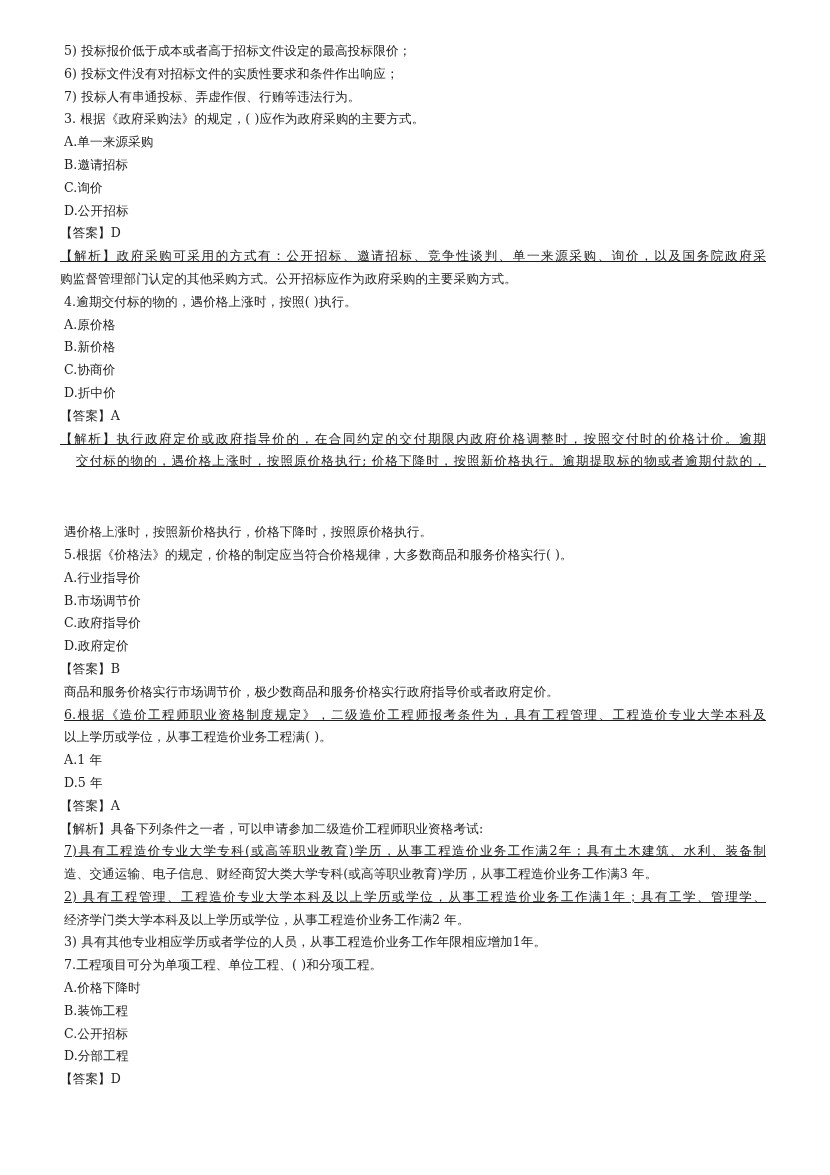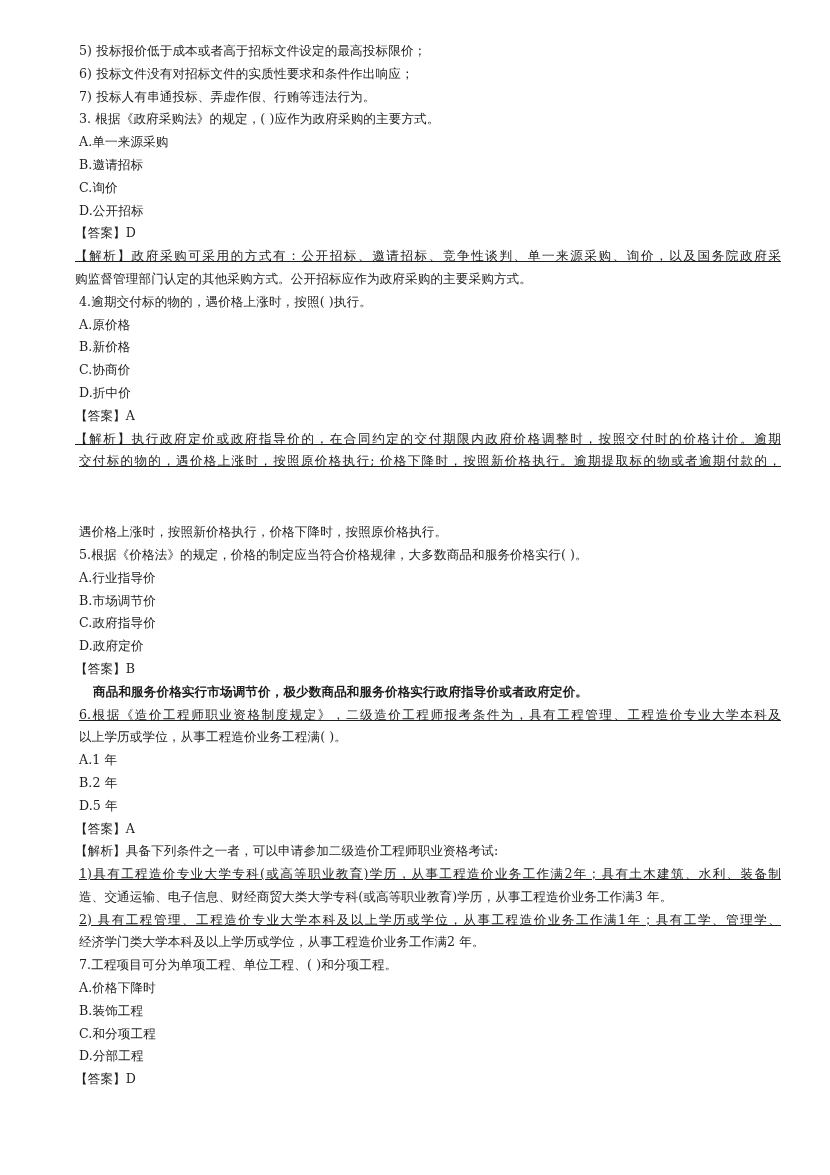--- a/index.html
+++ b/index.html
@@ -10,21 +10,21 @@
     body {
       width: 830px;
       height: 1175px;
       position: relative;
       overflow: hidden;
       font-family: "DejaVu Serif", "Liberation Serif", serif;
       color: #1e1e1e;
     }
     .page {
       position: absolute;
-      left: 79px;
+      left: 64px;
       top: 40px;
       width: 702px;
     }
     .line {
       font-size: 12.6px;
       line-height: 22.8px;
       height: 22.8px;
       white-space: nowrap;
       overflow: visible;
       letter-spacing: 0.1px;
@@ -64,59 +64,59 @@
 
   <div>
     <div class="line">4.逾期交付标的物的，遇价格上涨时，按照( )执行。</div>
     <div class="line">A.原价格</div>
     <div class="line">B.新价格</div>
     <div class="line">C.协商价</div>
     <div class="line">D.折中价</div>
     <div class="line answer">【答案】A</div>
     <div class="para answer">
       <div class="line">【解析】执行政府定价或政府指导价的，在合同约定的交付期限内政府价格调整时，按照交付时的价格计价。逾期</div>
-      <div class="line" style="margin-left:4px;">交付标的物的，遇价格上涨时，按照原价格执行; 价格下降时，按照新价格执行。逾期提取标的物或者逾期付款的，</div>
+      <div class="line" style="margin-left:16px;">交付标的物的，遇价格上涨时，按照原价格执行; 价格下降时，按照新价格执行。逾期提取标的物或者逾期付款的，</div>
       <div class="line" style="margin-left:4px;margin-top:48px;">遇价格上涨时，按照新价格执行，价格下降时，按照原价格执行。</div>
     </div>
   </div>
 
   <div>
     <div class="line">5.根据《价格法》的规定，价格的制定应当符合价格规律，大多数商品和服务价格实行( )。</div>
     <div class="line">A.行业指导价</div>
     <div class="line">B.市场调节价</div>
     <div class="line">C.政府指导价</div>
     <div class="line">D.政府定价</div>
     <div class="line answer">【答案】B</div>
     <div class="para answer">
-      <div class="line" style="margin-left:18px;font-weight:bold;">商品和服务价格实行市场调节价，极少数商品和服务价格实行政府指导价或者政府定价。</div>
+      <div class="line" style="margin-left:4px;">商品和服务价格实行市场调节价，极少数商品和服务价格实行政府指导价或者政府定价。</div>
     </div>
   </div>
 
   <div>
     <div class="para">
       <div class="line">6.根据《造价工程师职业资格制度规定》，二级造价工程师报考条件为，具有工程管理、工程造价专业大学本科及</div>
       <div class="line">以上学历或学位，从事工程造价业务工程满( )。</div>
     </div>
     <div class="line">A.1 年</div>
-    <div class="line">B.2 年</div>
     <div class="line">D.5 年</div>
     <div class="line answer">【答案】A</div>
     <div class="line answer">【解析】具备下列条件之一者，可以申请参加二级造价工程师职业资格考试:</div>
     <div class="para">
-      <div class="line">1)具有工程造价专业大学专科(或高等职业教育)学历，从事工程造价业务工作满2年；具有土木建筑、水利、装备制</div>
+      <div class="line">7)具有工程造价专业大学专科(或高等职业教育)学历，从事工程造价业务工作满2年；具有土木建筑、水利、装备制</div>
       <div class="line">造、交通运输、电子信息、财经商贸大类大学专科(或高等职业教育)学历，从事工程造价业务工作满3 年。</div>
     </div>
     <div class="para">
       <div class="line">2) 具有工程管理、工程造价专业大学本科及以上学历或学位，从事工程造价业务工作满1年；具有工学、管理学、</div>
       <div class="line">经济学门类大学本科及以上学历或学位，从事工程造价业务工作满2 年。</div>
     </div>
+    <div class="line">3) 具有其他专业相应学历或者学位的人员，从事工程造价业务工作年限相应增加1年。</div>
   </div>
 
   <div>
     <div class="line">7.工程项目可分为单项工程、单位工程、( )和分项工程。</div>
     <div class="line">A.价格下降时</div>
     <div class="line">B.装饰工程</div>
-    <div class="line">C.和分项工程</div>
+    <div class="line">C.公开招标</div>
     <div class="line">D.分部工程</div>
     <div class="line answer">【答案】D</div>
   </div>
 
 </div>
 
 </body></html>

